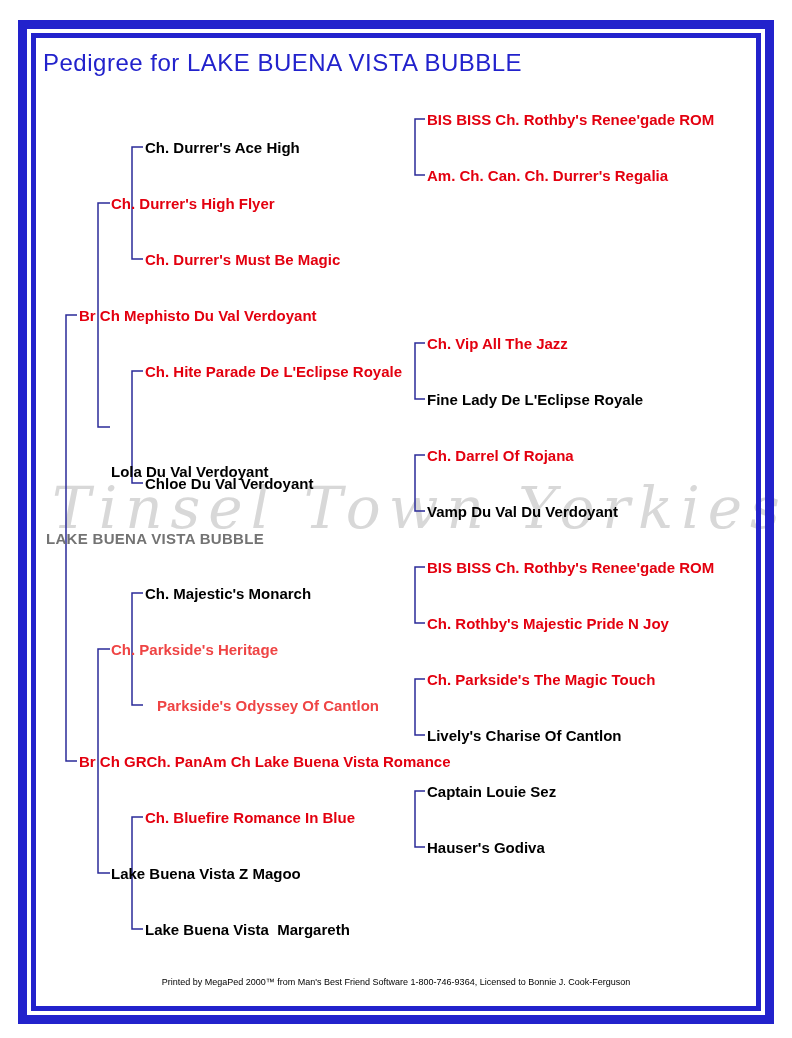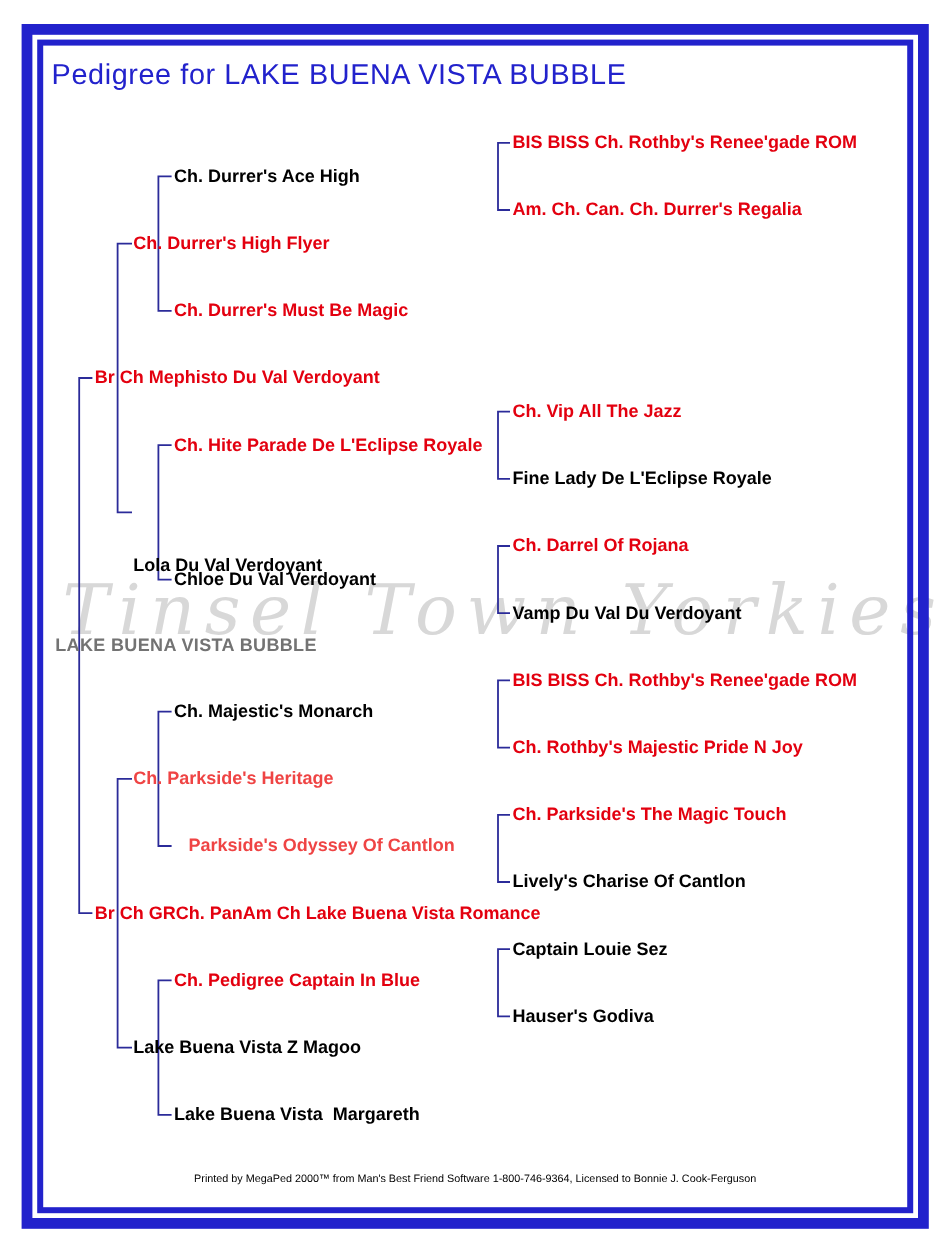--- a/index.html
+++ b/index.html
@@ -82,18 +82,18 @@
 <div class="node" style="left: 427px; top: 511px; color: rgb(0, 0, 0);">Vamp Du Val Du Verdoyant</div>
 <div class="node" style="left: 79px; top: 761px; color: rgb(227, 0, 15);">Br Ch GRCh. PanAm Ch Lake Buena Vista Romance</div>
 <div class="node" style="left: 111px; top: 649px; color: #ef4444;">Ch. Parkside's Heritage</div>
 <div class="node" style="left: 145px; top: 593px; color: #000000;">Ch. Majestic's Monarch</div>
 <div class="node" style="left: 427px; top: 567px; color: rgb(227, 0, 15);">BIS BISS Ch. Rothby's Renee'gade ROM</div>
 <div class="node" style="left: 427px; top: 623px; color: rgb(227, 0, 15);">Ch. Rothby's Majestic Pride N Joy</div>
 <div class="node" style="left: 145px; top: 705px; color: #ef4444; margin-left: 12px;">Parkside's Odyssey Of Cantlon</div>
 <div class="node" style="left: 427px; top: 679px; color: rgb(227, 0, 15);">Ch. Parkside's The Magic Touch</div>
 <div class="node" style="left: 427px; top: 735px; color: rgb(0, 0, 0);">Lively's Charise Of Cantlon</div>
 <div class="node" style="left: 111px; top: 873px; color: rgb(0, 0, 0);">Lake Buena Vista Z Magoo</div>
-<div class="node" style="left: 145px; top: 817px; color: rgb(227, 0, 15);">Ch. Pedigree Captain In Blue</div>
+<div class="node" style="left: 145px; top: 817px; color: rgb(227, 0, 15);">Ch. Bluefire Romance In Blue</div>
 <div class="node" style="left: 427px; top: 791px; color: rgb(0, 0, 0);">Captain Louie Sez</div>
 <div class="node" style="left: 427px; top: 847px; color: rgb(0, 0, 0);">Hauser's Godiva</div>
 <div class="node" style="left: 145px; top: 929px; color: rgb(0, 0, 0); text-align: right;">Lake Buena Vista  Margareth</div>
 
 <div class="footer">Printed by MegaPed 2000™ from Man's Best Friend Software 1-800-746-9364, Licensed to Bonnie J. Cook-Ferguson</div>
 
 </body></html>

